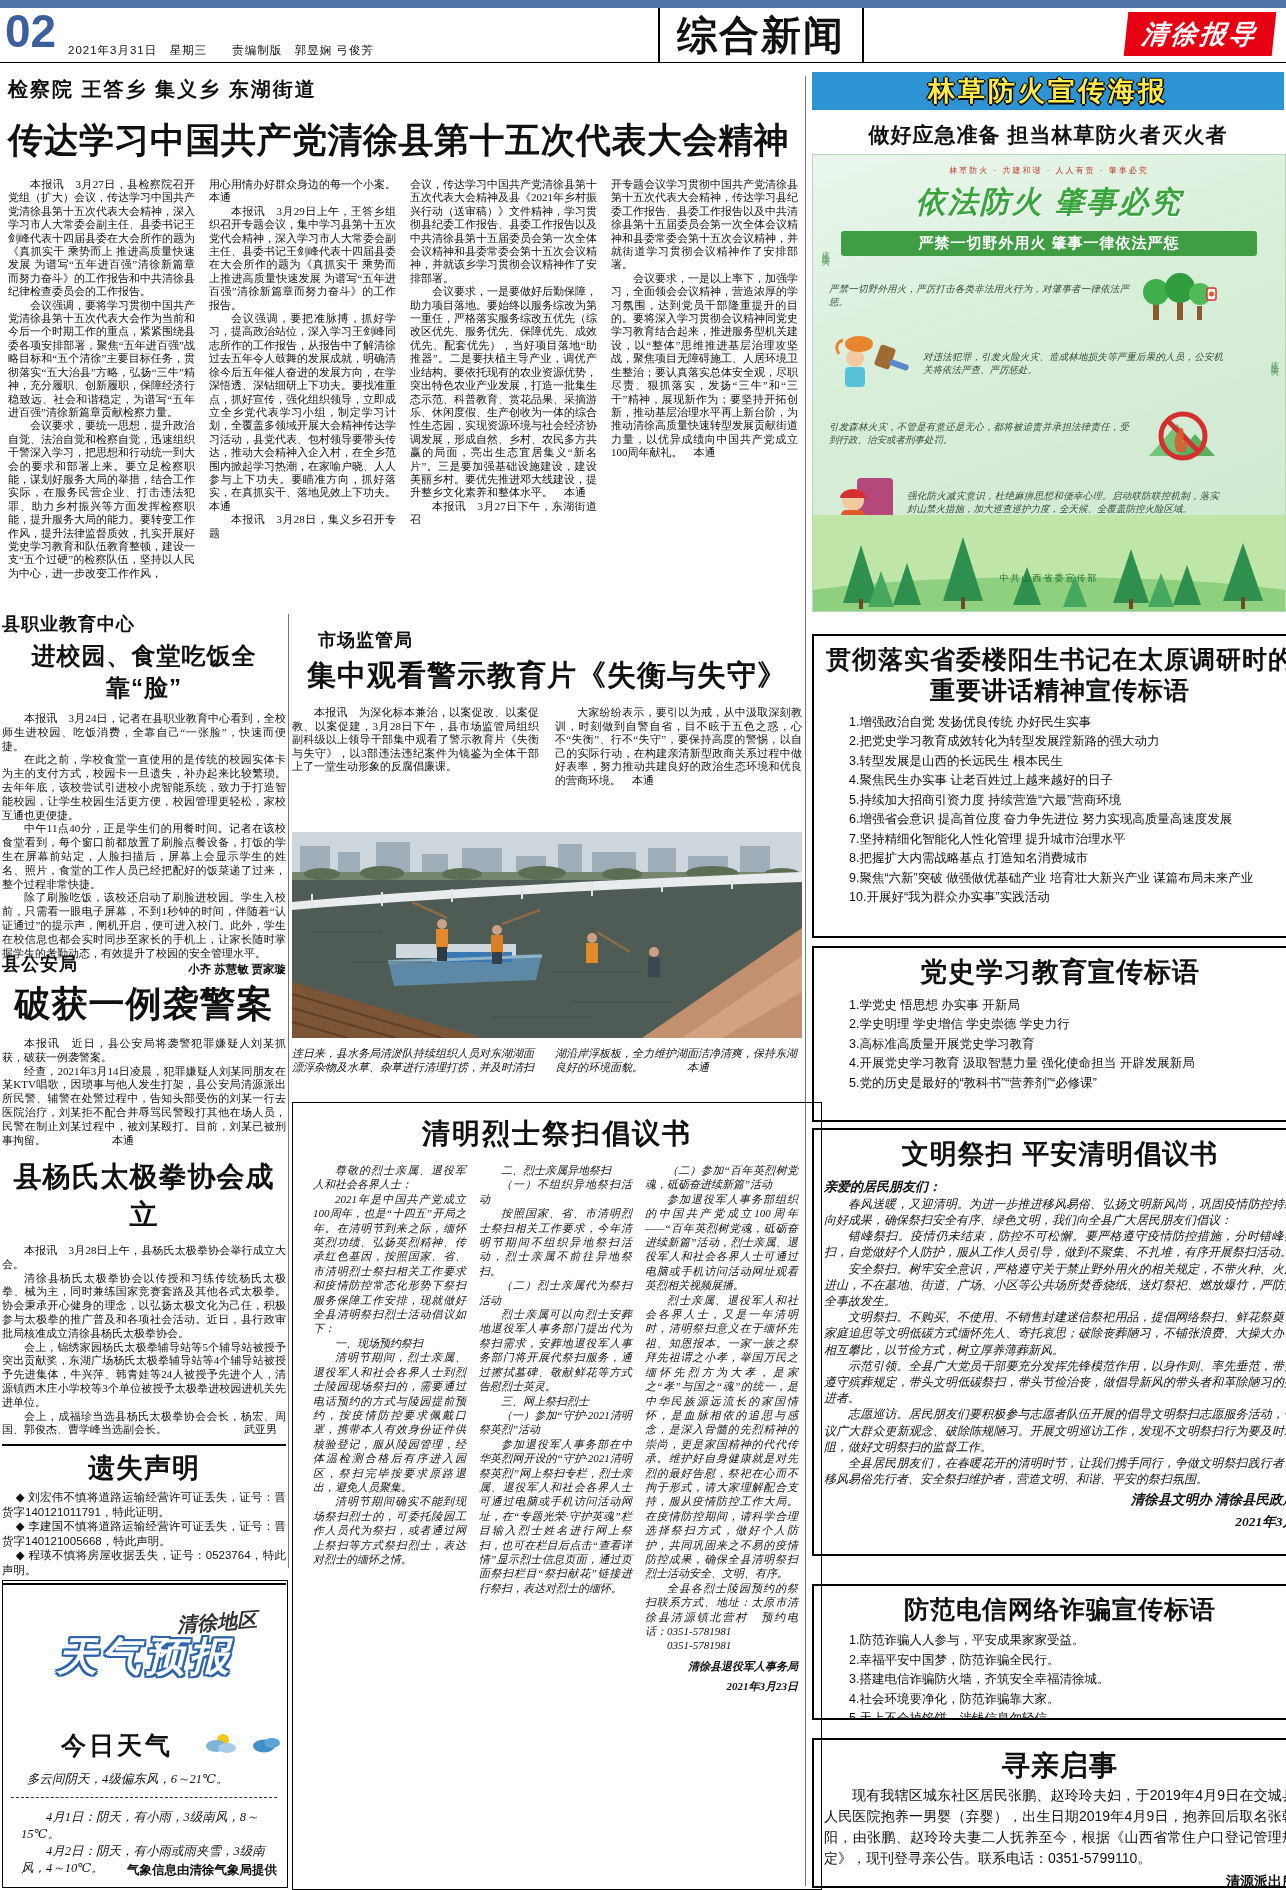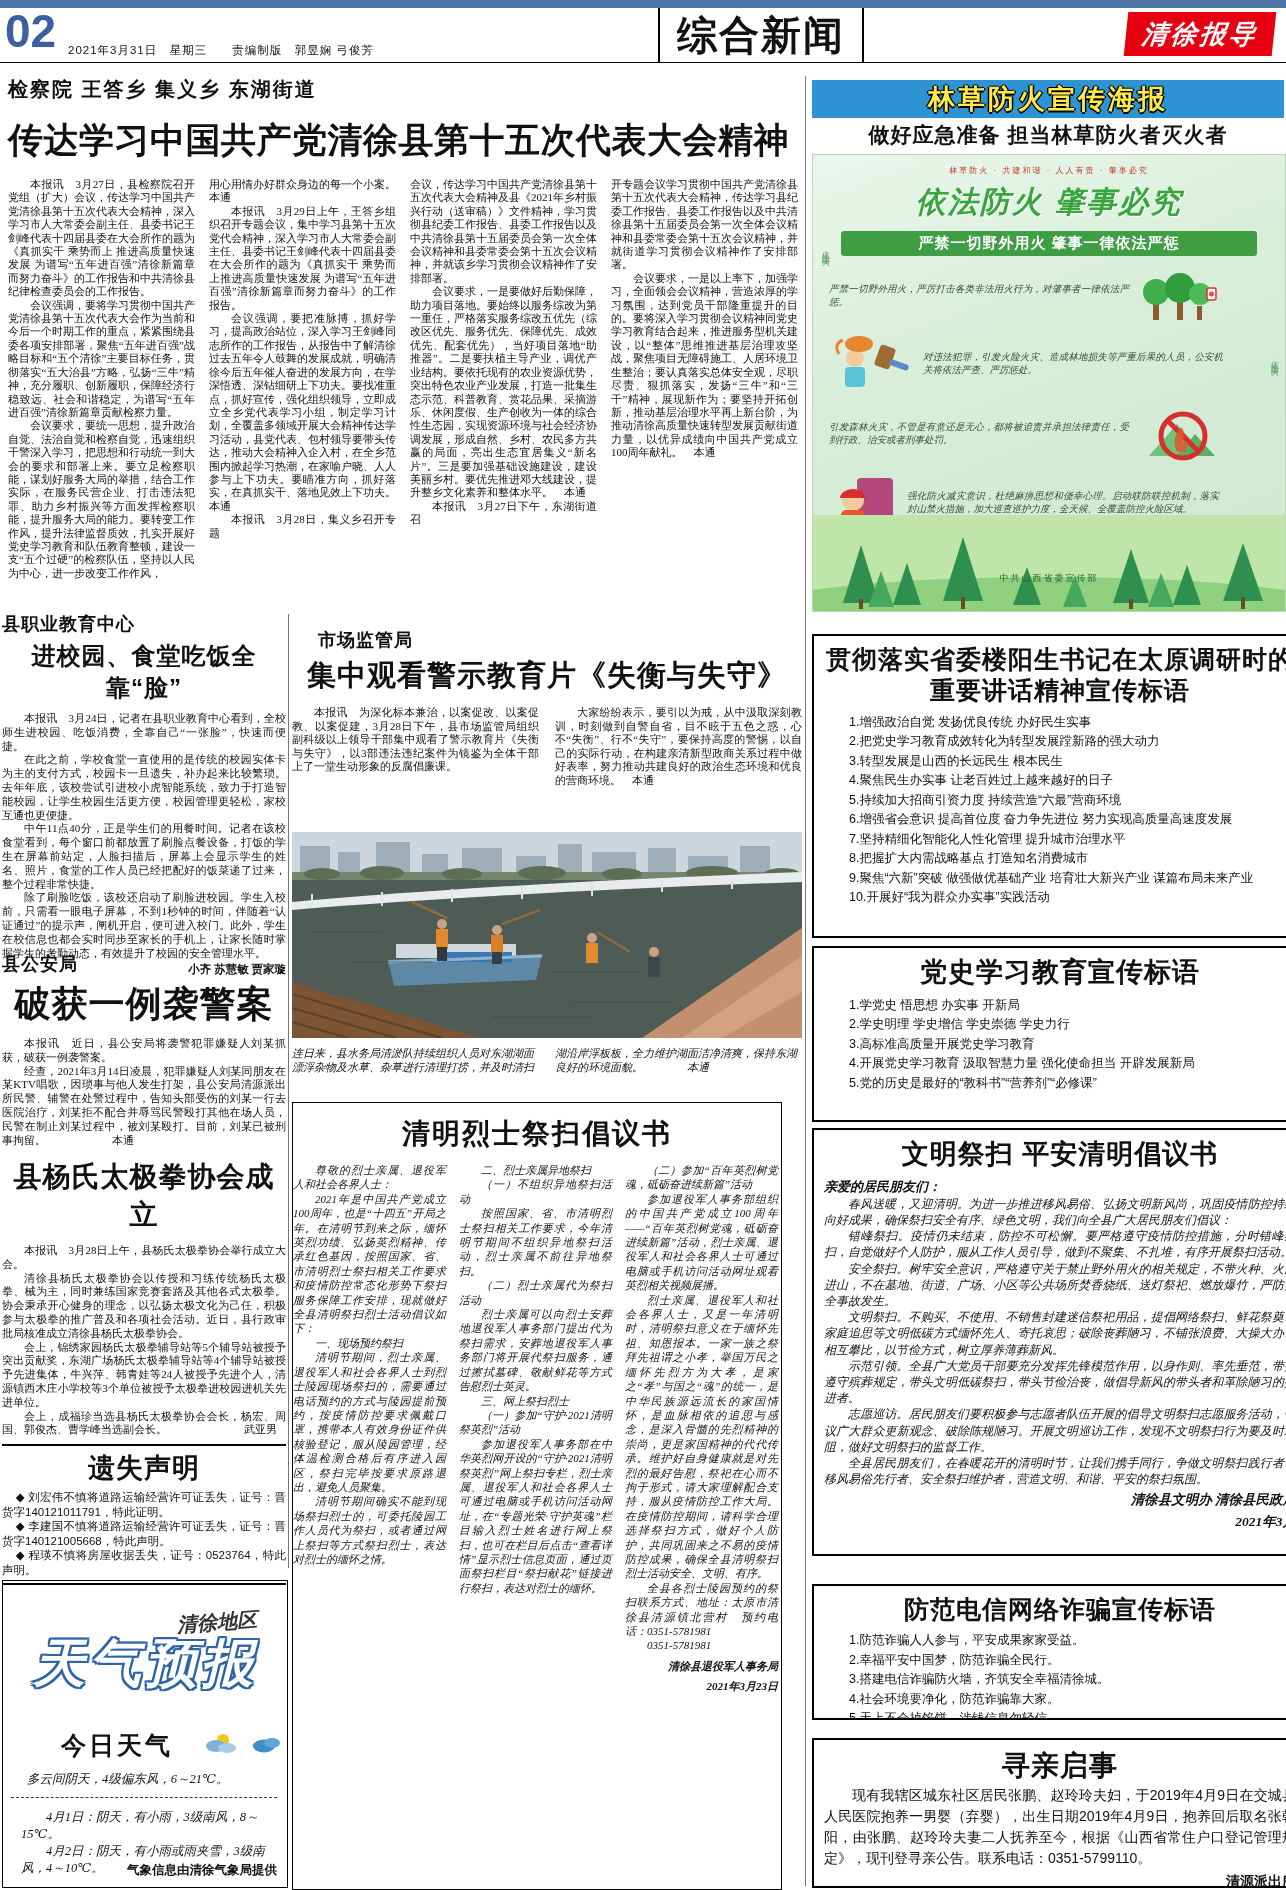--- a/index.html
+++ b/index.html
@@ -35,36 +35,36 @@
   .kicker2{font-size:18px;font-weight:bold;letter-spacing:1px;}
   .h2a{font-weight:bold;text-align:center;letter-spacing:1px;}
   .body-sm{font-size:11px;line-height:13.8px;}
   
   #lost{border-top:2px solid #000;border-bottom:2px solid #000;padding:4px 0 6px 0;}
   #lost .items{font-size:11.5px;line-height:14.5px;font-family:"Liberation Sans","DejaVu Sans",sans-serif;}
   #lost .items p{margin:0;text-indent:1.2em;}
   
   #weather{border:1.5px solid #000;}
   #wx-region{top:28px;right:30px;font-size:20px;font-style:italic;font-weight:bold;color:#333;transform:rotate(-4deg);}
-  #wx-logo{top:48px;left:0;width:100%;text-align:center;font-size:52px;font-weight:bold;font-style:italic;
+  #wx-logo{top:48px;left:0;width:100%;text-align:center;font-size:40px;font-weight:bold;font-style:italic;
      color:#fff;letter-spacing:4px;
      text-shadow:-2px 0 #2f64a8,2px 0 #2f64a8,0 -2px #2f64a8,0 2px #2f64a8,-2px -2px #2f64a8,2px 2px #2f64a8,-2px 2px #2f64a8,2px -2px #2f64a8;}
   #wx-today-label{top:148px;left:58px;font-size:25px;font-weight:bold;letter-spacing:3px;}
   #wx-icons{top:150px;left:200px;}
   #wx-today{top:190px;left:24px;width:240px;font-size:12.5px;}
   #wx-divider{top:216px;left:8px;width:266px;border-top:1.5px dashed #333;}
   #wx-f{left:18px;width:252px;font-size:12.5px;line-height:17px;}
   #wx-src{bottom:8px;right:10px;font-size:12.5px;font-weight:bold;}
   
   .midcol{left:292px;width:510px;}
   #market .h2a{font-size:29px;}
   #market .cols{display:flex;gap:16px;margin-top:10px;height:126px;overflow:hidden;}
   #market .col{width:247px;font-size:11px;line-height:13.6px;}
   #caption{font-size:11px;line-height:14px;column-count:2;column-gap:16px;}
-  #martyrs{border:1.5px solid #000;padding:8px 0;}
+  #martyrs{border:1.5px solid #000;padding:8px 20px;}
   #martyrs .title{font-size:28px;font-weight:bold;text-align:center;letter-spacing:2px;margin:4px 0 10px 0;}
   #martyrs .cols{display:flex;gap:13px;height:690px;overflow:hidden;}
   #martyrs .col{width:153px;font-size:11px;line-height:14.4px;}
   #martyrs .sign{text-align:right;font-weight:bold;margin-top:6px;}
   
   .sidecol{left:812px;width:472px;}
   #fire-banner{height:38px;background:#2e93d2;display:flex;align-items:center;justify-content:center;
      font-size:27px;font-weight:bold;letter-spacing:3px;color:#ffe94d;
      text-shadow:-1.5px 0 #000,1.5px 0 #000,0 -1.5px #000,0 1.5px #000;}
   #fire-sub{font-size:21px;font-weight:bold;text-align:center;letter-spacing:1px;}
@@ -315,21 +315,21 @@
           <p class="para">烈士亲属、退役军人和社会各界人士，又是一年清明时，清明祭扫意义在于缅怀先祖、知恩报本。一家一族之祭拜先祖谓之小孝，举国万民之缅怀先烈方为大孝，是家之“孝”与国之“魂”的统一，是中华民族源远流长的家国情怀，是血脉相依的追思与感念，是深入骨髓的先烈精神的崇尚，更是家国精神的代代传承。维护好自身健康就是对先烈的最好告慰，祭祀在心而不拘于形式，请大家理解配合支持，服从疫情防控工作大局。在疫情防控期间，请科学合理选择祭扫方式，做好个人防护，共同巩固来之不易的疫情防控成果，确保全县清明祭扫烈士活动安全、文明、有序。</p>
           <p class="para">全县各烈士陵园预约的祭扫联系方式、地址：太原市清徐县清源镇北营村　预约电话：0351-5781981</p>
           <p class="para">0351-5781981</p>
         </div>
       <div class="sign">清徐县退役军人事务局</div>
       <div class="sign">2021年3月23日</div>
     </div>
   </div>
 </div>
 
-<div class="abs sidecol" id="fire-banner" style="top:80px;">
+<div class="abs sidecol" id="fire-banner" style="top:72px;">
   <span>林草防火宣传海报</span>
 </div>
 <div class="abs sidecol sans" id="fire-sub" style="top:121px;">做好应急准备 担当林草防火者灭火者</div>
 
 <div class="abs sidecol" id="poster" style="top:154px;">
   <div class="vstrip" style="left:6px;top:90px;">依法防火</div>
   <div class="vstrip" style="right:6px;top:200px;">依法防火</div>
   <div class="topline sans">林草防火 · 共建和谐 · 人人有责 · 肇事必究</div>
   <div class="ptitle sans">依法防火 肇事必究</div>
   <div class="pbar sans">严禁一切野外用火 肇事一律依法严惩</div>

